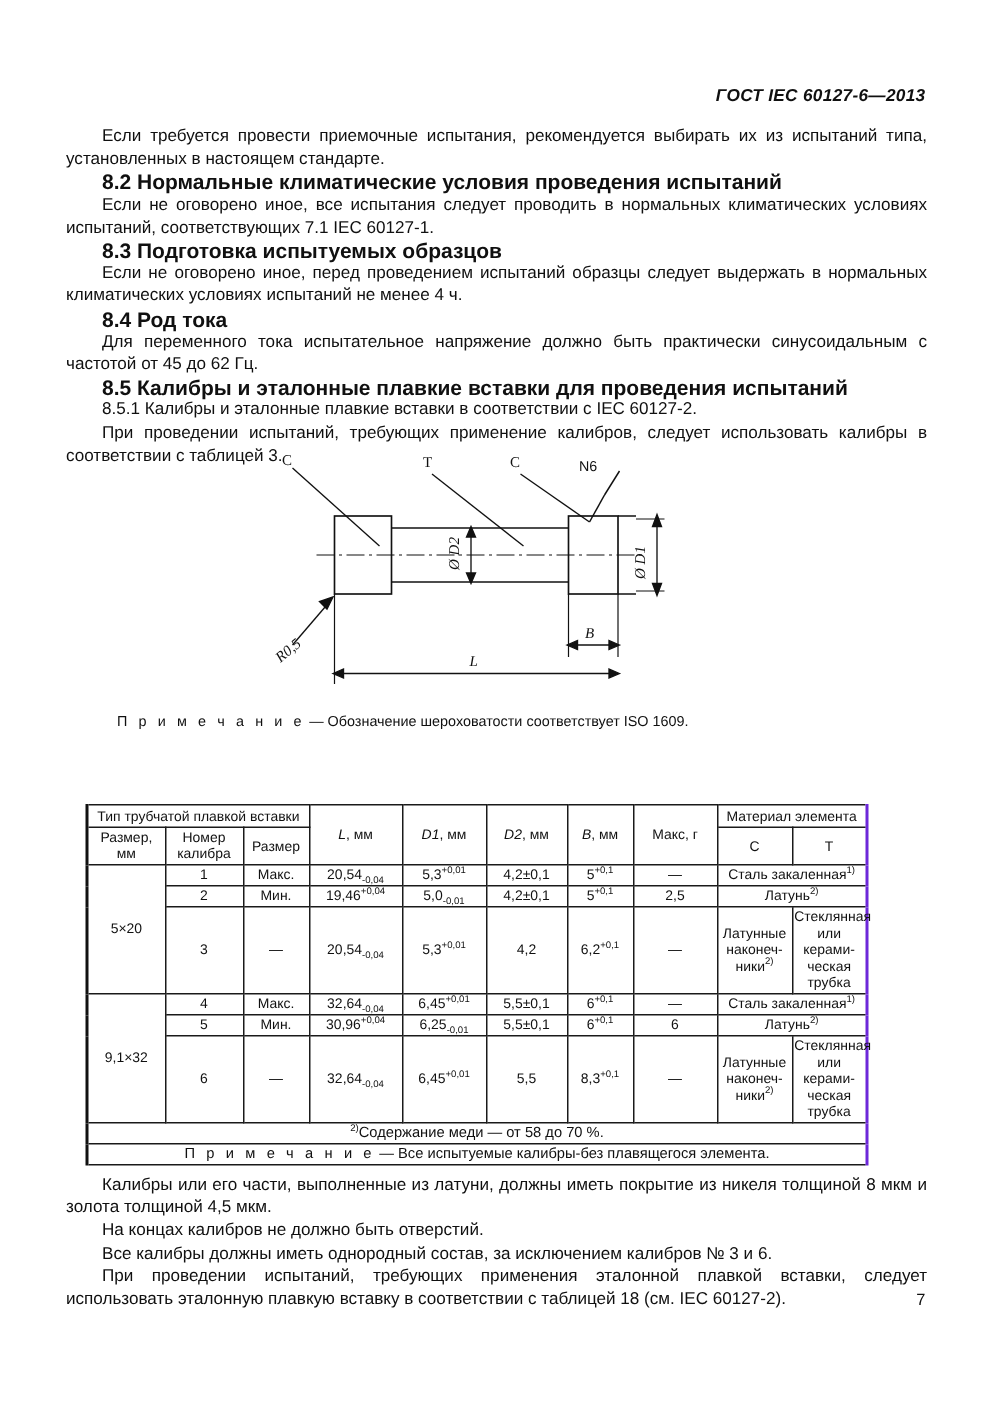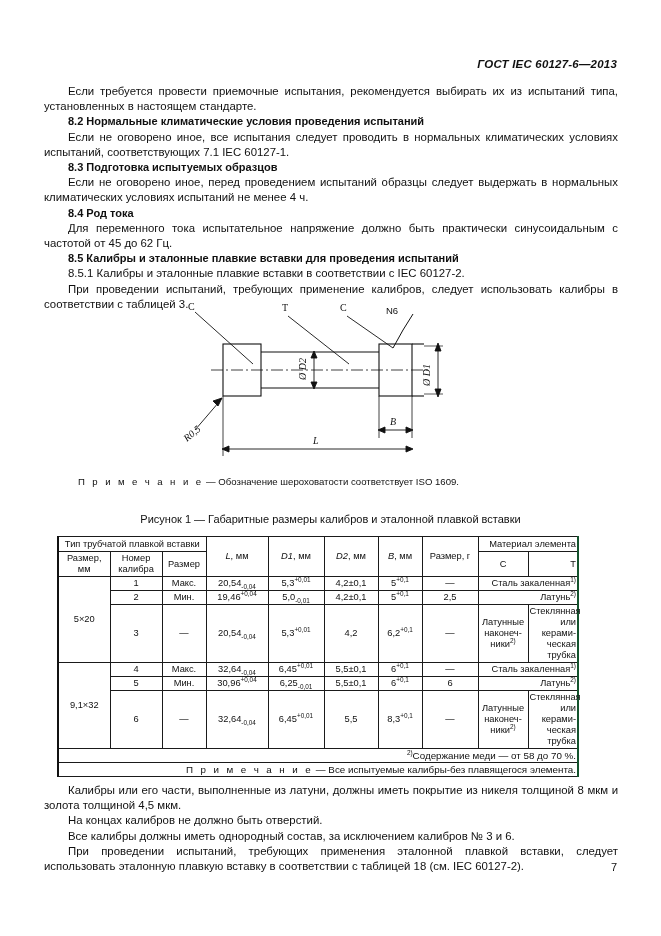--- a/index.html
+++ b/index.html
@@ -46,21 +46,21 @@
   p.para {
     margin: 0;
     font-size: 11.4px;
     line-height: 15.2px;
     text-align: justify;
     text-indent: 24px;
     text-justify: inter-word;
   }
   h4.sub {
     margin: 0;
-    font-size: 11px;
+    font-size: 14px;
     line-height: 15.2px;
     font-weight: bold;
     text-indent: 24px;
   }
 
   
   .figure-wrap {
     position: absolute;
     left: 44px;
     top: 296px;
@@ -111,21 +111,21 @@
   table.t3 td, table.t3 th {
     border: 1px solid #1a1a1a;
     text-align: center;
     vertical-align: middle;
     padding: 1px 1px;
     font-weight: normal;
     line-height: 11px;
   }
   table.t3 th { font-size: 9.3px; }
   table.t3 .outer-l { border-left: 2px solid #111; }
-  table.t3 .outer-r { border-right: 2px solid #14532d; text-align: right; }
+  table.t3 .outer-r { border-right: 2px solid #6d28d9; }
   .ital { font-style: italic; }
   sup, .sup {
     font-size: 6.4px;
     vertical-align: super;
     line-height: 0;
   }
   .sub-s {
     font-size: 6.4px;
     vertical-align: sub;
     line-height: 0;
@@ -258,21 +258,20 @@
       </g>
       <text x="6" y="146" font-family="'Liberation Serif', serif" font-size="10" font-style="italic" transform="rotate(-40 6 146)" fill="#111">R0,5</text>
     </svg>
   </div>
 
   <div class="note-line">
     <span class="sp-word">П р и м е ч а н и е</span>
     <span>— Обозначение шероховатости соответствует ISO 1609.</span>
   </div>
 
-  <div class="fig-caption">Рисунок 1 — Габаритные размеры калибров и эталонной плавкой вставки</div>
 
 
   <div class="tbl-wrap">
     <table class="t3">
       <colgroup>
         <col style="width:52px">
           <col style="width:52px">
           <col style="width:44px">
         <col style="width:62px">
           <col style="width:56px">
@@ -282,21 +281,21 @@
         <col style="width:50px">
           <col style="width:50px">
       </colgroup>
       <thead>
         <tr class="hrow">
           <th class="outer-l" colspan="3">Тип трубчатой плавкой вставки</th>
           <th rowspan="2"><span class="ital">L</span>, мм</th>
           <th rowspan="2"><span class="ital">D1</span>, мм</th>
           <th rowspan="2"><span class="ital">D2</span>, мм</th>
           <th rowspan="2"><span class="ital">B</span>, мм</th>
-          <th rowspan="2">Размер, г</th>
+          <th rowspan="2">Макс, г</th>
           <th class="outer-r" colspan="2">Материал элемента</th>
         </tr>
         <tr class="hrow">
           <th class="outer-l">Размер, мм</th>
           <th>Номер калибра</th>
           <th>Размер</th>
           <th>C</th>
           <th class="outer-r">T</th>
         </tr>
       </thead>

